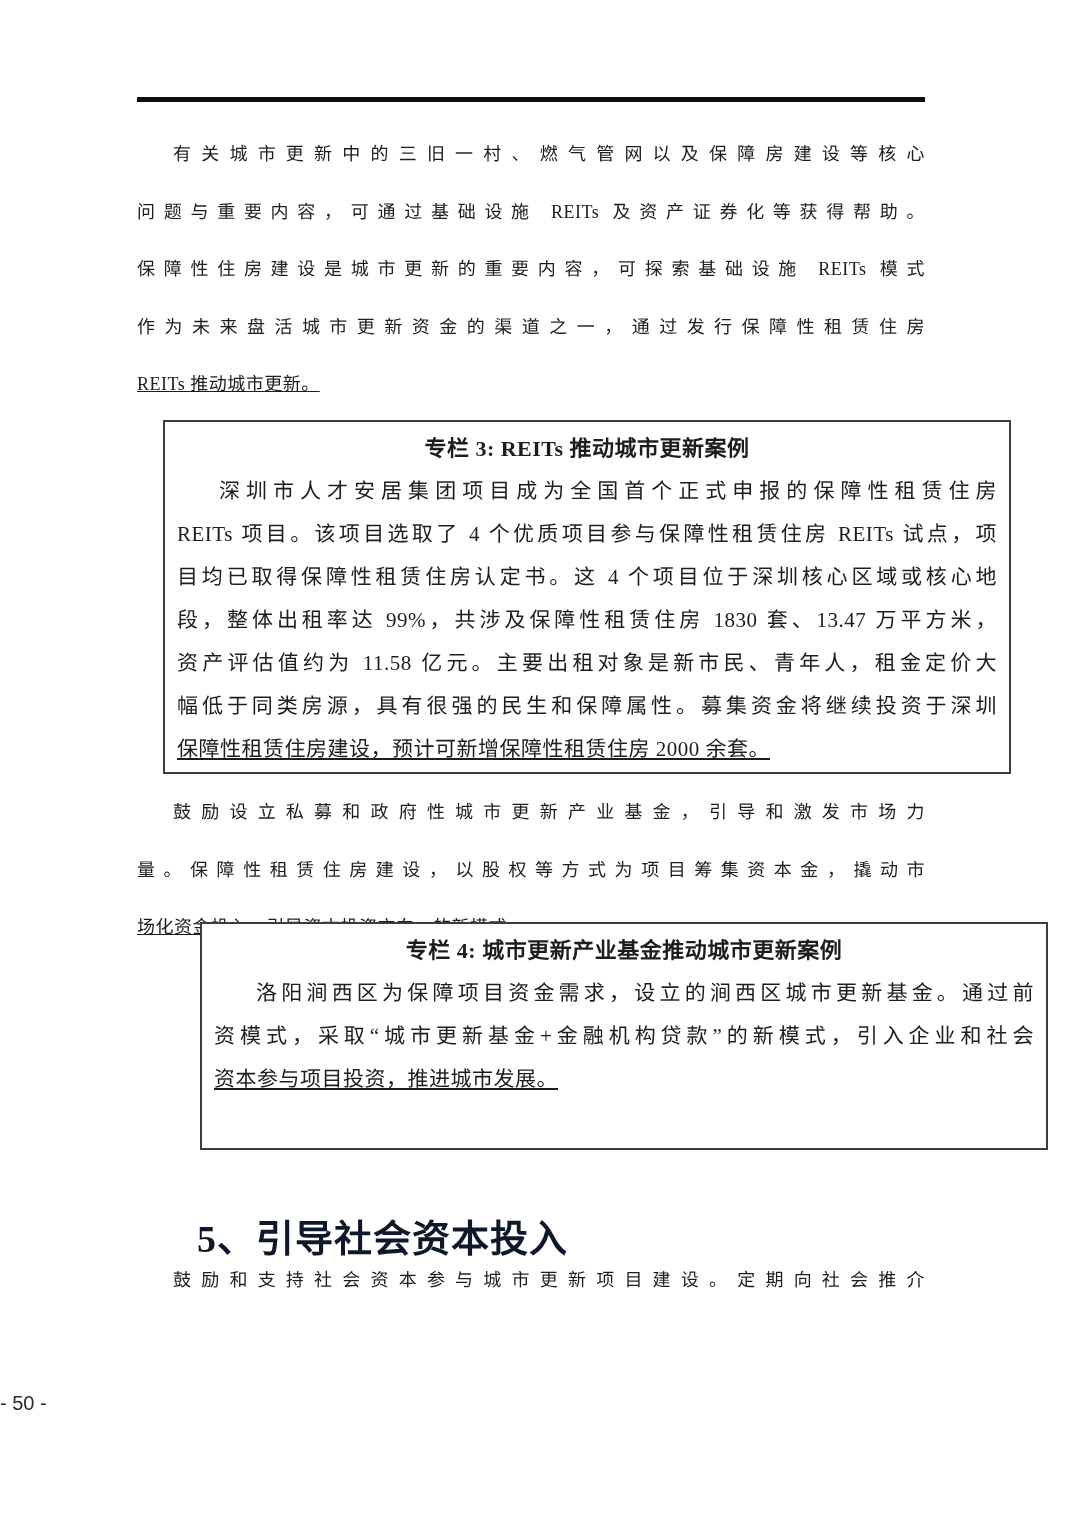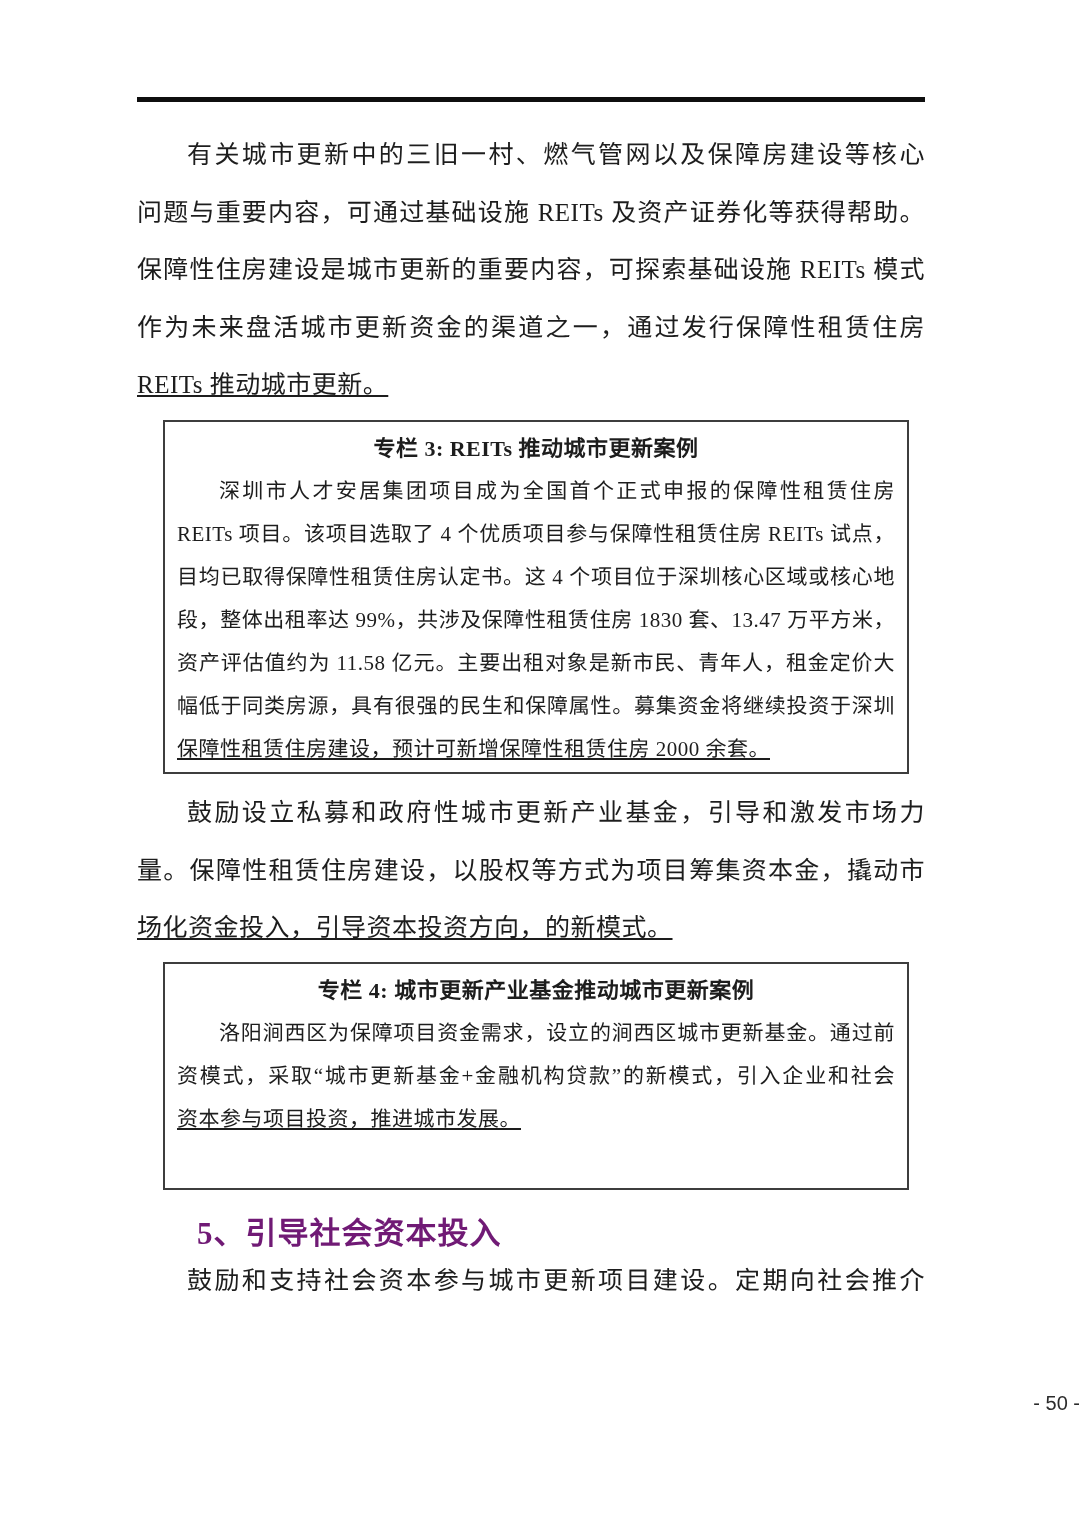--- a/index.html
+++ b/index.html
@@ -21,43 +21,43 @@
     left: 137px;
     top: 97px;
     width: 788px;
     height: 5px;
     background: #0f0f0f;
   }
   .para {
     position: absolute;
     left: 137px;
     width: 788px;
-    font-size: 25px;
+    font-size: 18px;
     letter-spacing: 0.5px;
   }
   .para .jline {
     height: 57.5px;
     line-height: 57.5px;
   }
   #p1 { top: 126px; }
   #p2 { top: 784px; }
   #p3 { top: 1252px; }
   .colbox {
     position: absolute;
     left: 163px;
-    width: 746px;
+    width: 848px;
     box-sizing: border-box;
     border: 2px solid #3d3d3d;
     background: #ffffff;
     padding: 5px 12px 4px 12px;
     font-size: 21px;
     letter-spacing: 0.5px;
   }
   #box3 { top: 420px; height: 354px; }
-  #box4 { top: 962px; height: 228px; }
+  #box4 { top: 922px; height: 228px; margin-left: 37px; }
   .colbox .box-title {
     text-align: center;
     font-weight: bold;
     font-size: 22px;
     height: 43px;
     line-height: 43px;
     overflow: hidden;
   }
   .colbox .jline {
     height: 43px;
@@ -73,31 +73,31 @@
     text-align-last: left;
     text-decoration: underline;
   }
   .jline.indent {
     text-indent: 2em;
   }
   .section-heading {
     position: absolute;
     left: 197px;
     top: 1208px;
-    font-size: 31px;
+    font-size: 38px;
     font-weight: bold;
     letter-spacing: 1px;
-    color: #701a75;
+    color: #0f172a;
   }
   .page-number {
     position: absolute;
     left: 0;
     top: 1392px;
     width: 100%;
-    text-align: right;
+    text-align: left;
     font-size: 20px;
     font-family: "Liberation Sans", "DejaVu Sans", sans-serif;
     color: #2b2b2b;
   }
 </style>
 </head>
 <body>
 
 <div class="page">
 

